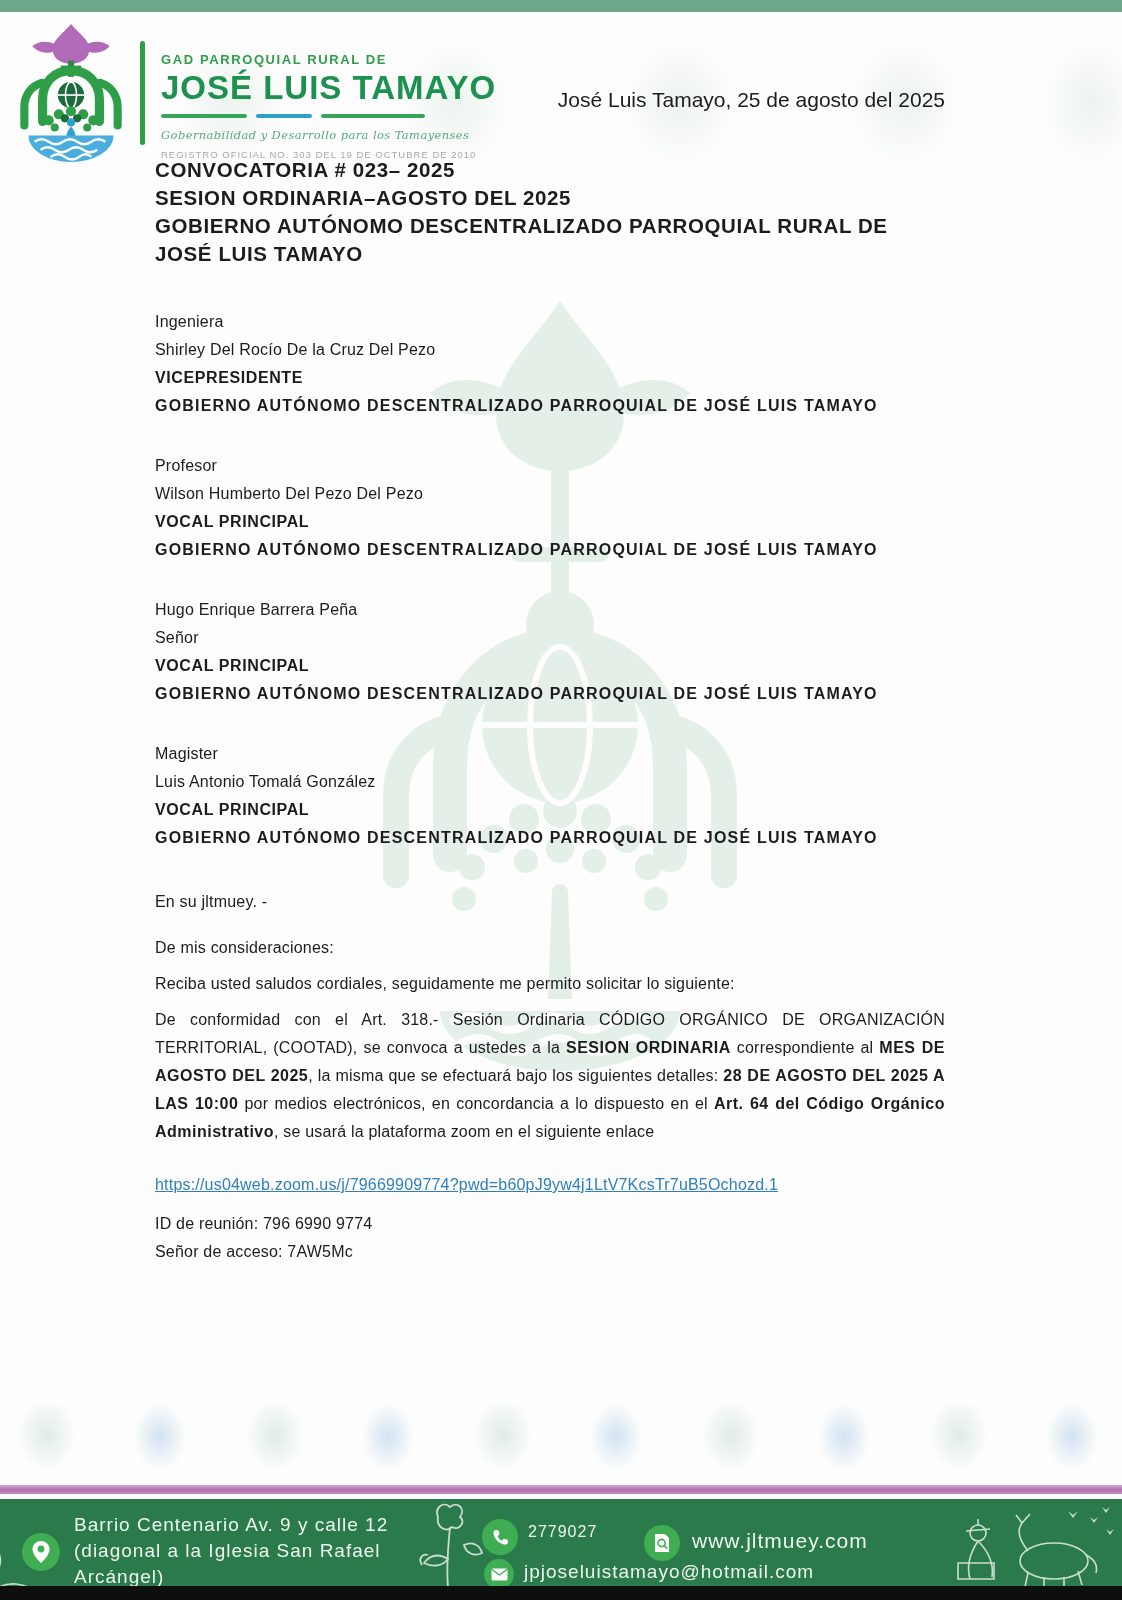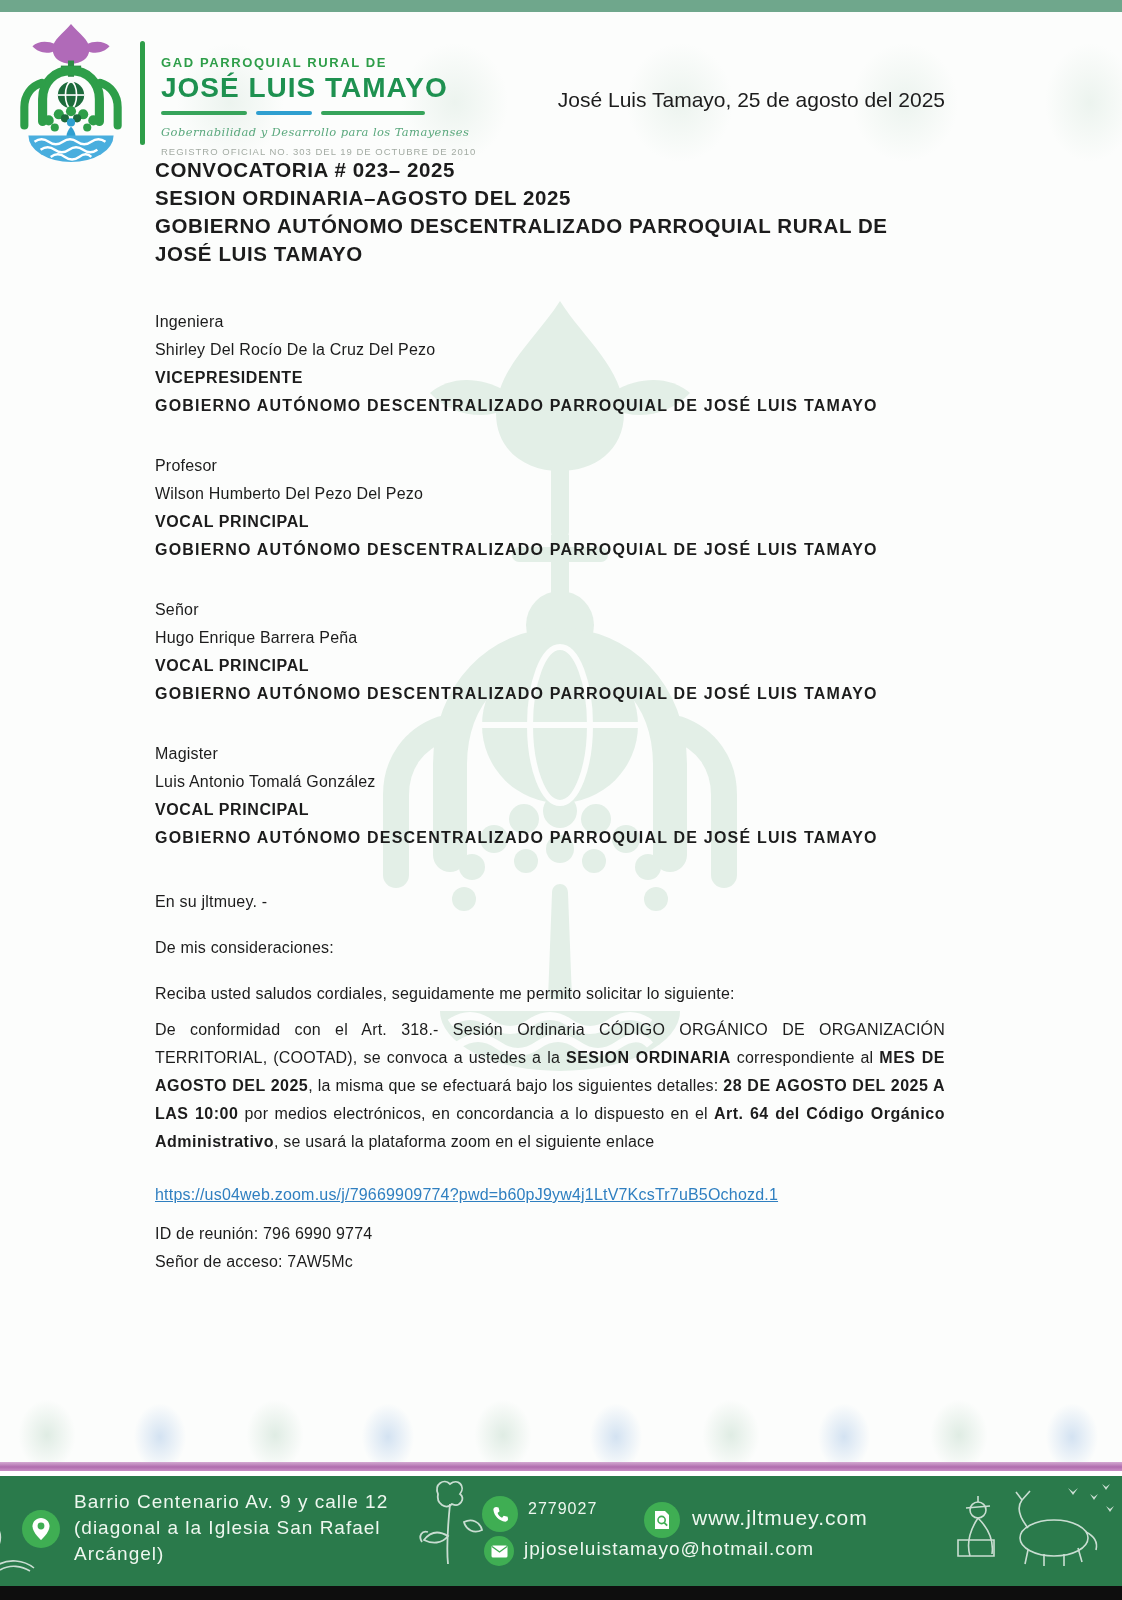--- a/index.html
+++ b/index.html
@@ -13,53 +13,53 @@
   .ghost { position:absolute; border-radius:50%; pointer-events:none; }
   .ghost.g { background:radial-gradient(closest-side, rgba(176,208,188,.38), rgba(176,208,188,0) 82%); }
   .ghost.b { background:radial-gradient(closest-side, rgba(150,186,226,.40), rgba(150,186,226,0) 82%); }
 
   
   .header { position:absolute; top:22px; left:10px; display:flex; align-items:center; z-index:3; }
   .emblem { width:122px; height:142px; }
   .logo-divider { width:5px; height:104px; background:#2e9e49; border-radius:3px; margin:0 16px 0 8px; }
   .logo-text { padding-top:26px; }
   .org-type { font-size:13px; font-weight:bold; letter-spacing:1.6px; color:#2e9e49; }
-  .org-name { font-size:28px; font-weight:bold; letter-spacing:1px; color:#1e9150; margin-top:2px; }
+  .org-name { font-size:33px; font-weight:bold; letter-spacing:1px; color:#1e9150; margin-top:2px; }
   .logo-underline { display:flex; gap:9px; margin-top:7px; align-items:center; }
   .logo-underline i { display:block; height:4px; border-radius:2px; }
   .u1 { width:86px; background:#37a45b; } .u2 { width:56px; background:#2f9fd0; } .u3 { width:104px; background:#37a45b; }
   .motto { font-family:"DejaVu Serif", serif; font-style:italic; font-size:11.5px; color:#5aa87d; margin-top:10px; letter-spacing:.4px; }
   .registro { font-size:9.5px; color:#a3aba3; letter-spacing:1px; margin-top:7px; }
 
   .dateline { position:absolute; top:88px; left:155px; width:790px; text-align:right; font-size:21px; z-index:3; }
 
   
   .doc-title { position:absolute; top:156px; left:155px; width:790px; font-weight:bold; font-size:20.5px; line-height:28px; letter-spacing:.6px; z-index:3; }
 
   
   .content { position:absolute; top:308px; left:155px; width:790px; font-size:16px; line-height:28px; z-index:3; letter-spacing:.2px; }
   .recipient { margin-bottom:32px; }
   .recipient .org { font-weight:bold; text-align:justify; letter-spacing:1.2px; }
   .recipient .role { font-weight:bold; letter-spacing:.6px; }
   .line-despacho { margin-top:36px; }
   .line-consid { margin-top:18px; }
-  .line-saludo { margin-top:18px; }
+  .line-saludo { margin-top:8px; }
   .para { margin-top:8px; text-align:justify; }
   .para b { letter-spacing:.5px; }
   .zoom-link { display:block; margin-top:25px; color:#2f7fc0; text-decoration:underline; word-break:break-all; line-height:27px; cursor:pointer; }
   .meet-id { margin-top:12px; }
 
   
   .wm { position:absolute; top:295px; left:300px; width:520px; height:800px; z-index:1; pointer-events:none; }
 
   
   .footer { position:absolute; left:0; bottom:0; width:100%; z-index:4; }
   .pinkline { height:9px; background:linear-gradient(#d4aad2, #b06dae 55%, #c98fc6); }
   .whitegap { height:5px; background:#ffffff; }
-  .greenband { position:relative; height:110px; background:#2a7a4b; overflow:hidden; }
+  .greenband { position:relative; height:87px; background:#2a7a4b; overflow:hidden; }
   .blackbar { height:14px; background:#0e0e0e; }
   .ic { position:absolute; border-radius:50%; background:#3fae53; display:flex; align-items:center; justify-content:center; }
   .ftext { position:absolute; color:#eef7ef; letter-spacing:1px; }
   .addr { top:13px; left:74px; width:352px; font-size:19px; line-height:26px; }
   .phone { top:24px; left:528px; font-size:16px; }
   .mail { top:62px; left:524px; font-size:19px; }
   .web { top:30px; left:692px; font-size:21px; }
   .sketch { position:absolute; opacity:.75; pointer-events:none; }
 </style>
 </head>
@@ -189,22 +189,22 @@
     </div>
 
     <div class="recipient">
       <div>Profesor</div>
       <div>Wilson Humberto Del Pezo Del Pezo</div>
       <div class="role">VOCAL PRINCIPAL</div>
       <div class="org">GOBIERNO AUTÓNOMO DESCENTRALIZADO PARROQUIAL DE JOSÉ LUIS TAMAYO</div>
     </div>
 
     <div class="recipient">
+      <div>Hugo Enrique Barrera Peña</div>
       <div>Señor</div>
-      <div>Hugo Enrique Barrera Peña</div>
       <div class="role">VOCAL PRINCIPAL</div>
       <div class="org">GOBIERNO AUTÓNOMO DESCENTRALIZADO PARROQUIAL DE JOSÉ LUIS TAMAYO</div>
     </div>
 
     <div class="recipient">
       <div>Magister</div>
       <div>Luis Antonio Tomalá González</div>
       <div class="role">VOCAL PRINCIPAL</div>
       <div class="org">GOBIERNO AUTÓNOMO DESCENTRALIZADO PARROQUIAL DE JOSÉ LUIS TAMAYO</div>
     </div>

